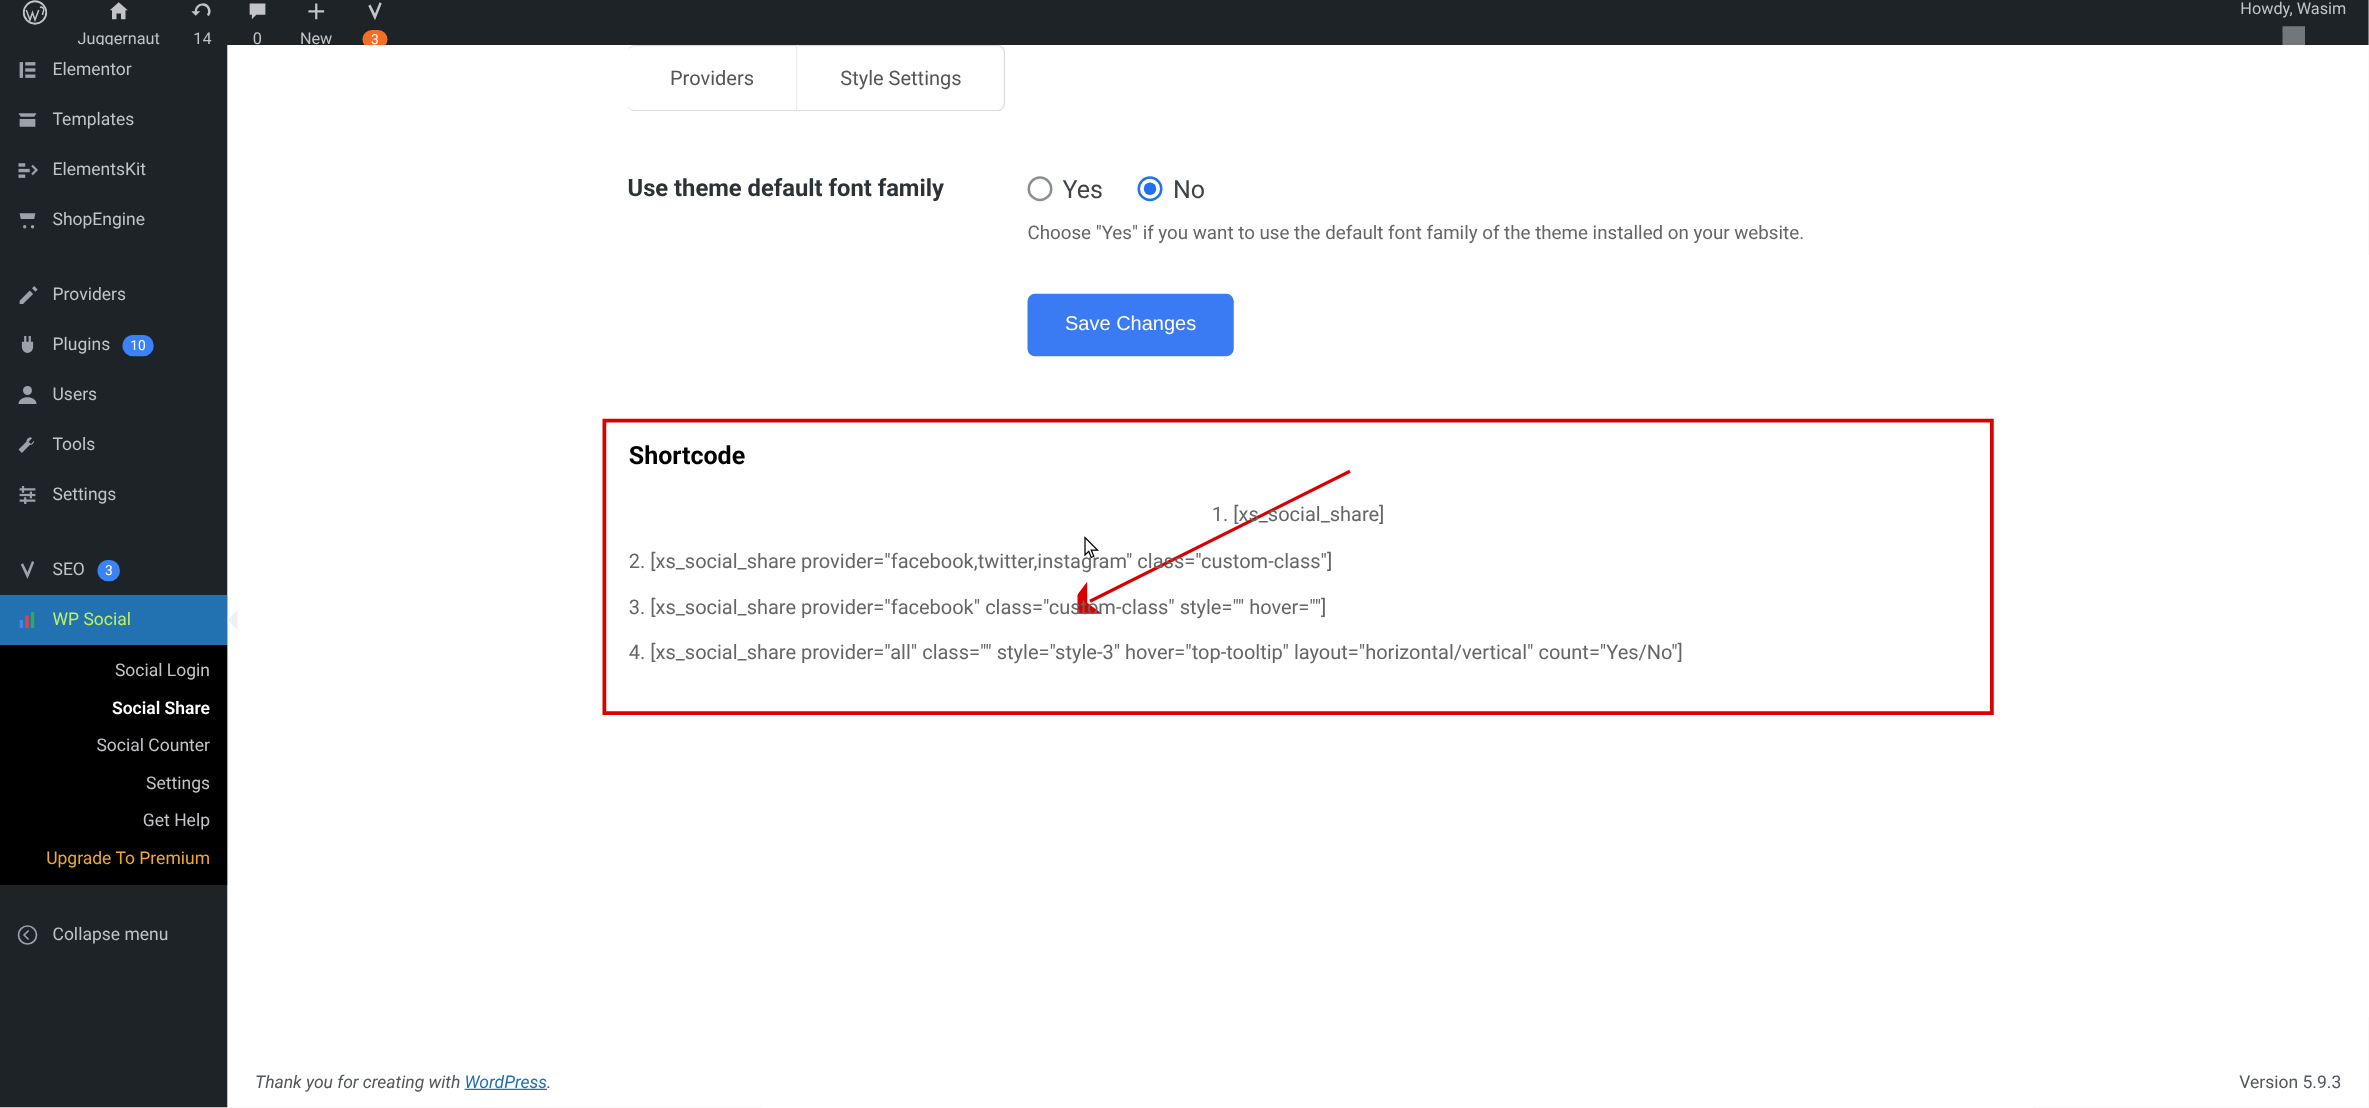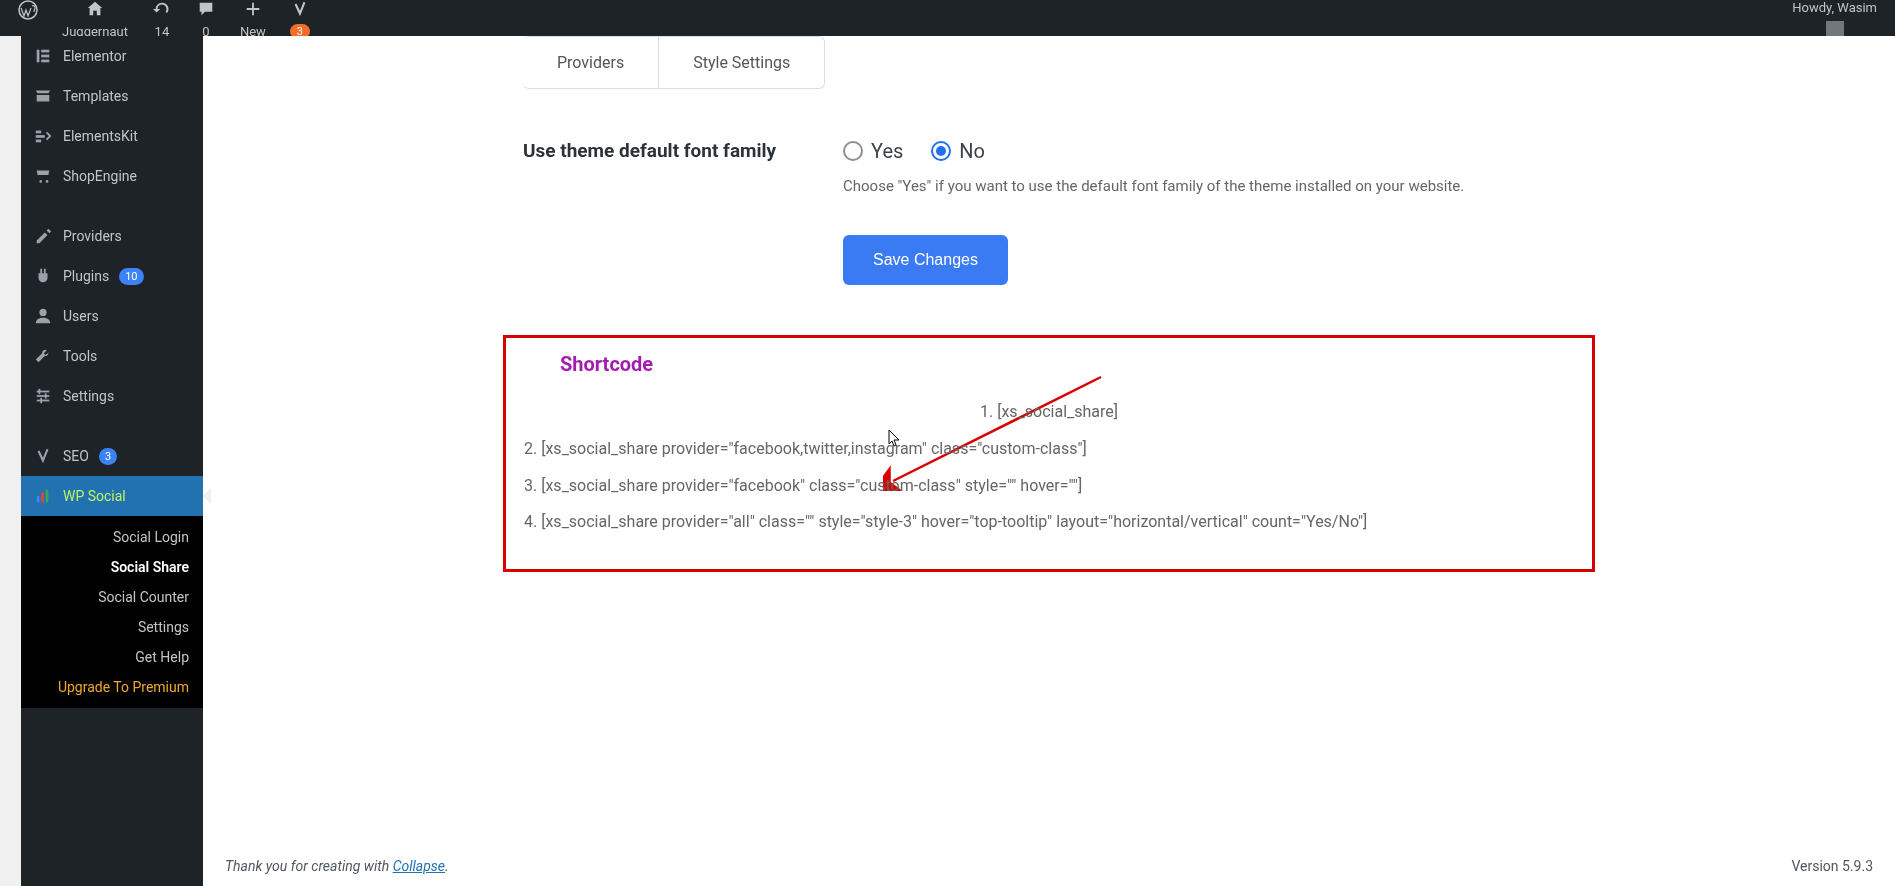--- a/index.html
+++ b/index.html
@@ -6,21 +6,21 @@
 body { font-family: -apple-system, BlinkMacSystemFont, "Segoe UI", Roboto, sans-serif; font-size: 14px; background: #f0f0f1; color: #3c434a; width: 1895px; }
 
 
 .admin-bar { height: 36px; background: #1d2327; color: #c3c4c7; display: flex; align-items: center; justify-content: space-between; padding: 0 8px; font-size: 13px; }
 .admin-bar-left, .admin-bar-right { display: flex; align-items: center; gap: 4px; }
 .ab-item { display: flex; align-items: center; gap: 6px; padding: 0 10px; height: 36px; color: #c3c4c7; cursor: pointer; flex-direction: column; }
 .ab-badge-orange { background: #f56e28; color: #fff; border-radius: 10px; padding: 1px 7px; font-size: 11px; }
 .avatar { width: 18px; height: 18px; background: #72777c; }
 
 
-.wrap { display: flex; padding-left: 21px; }
+.wrap { display: flex; }
 
 
 .sidebar { width: 182px; background: #1d2327; color: #c3c4c7; min-height: 850px; font-size: 14px; }
 .menu-top { display: flex; align-items: center; gap: 10px; padding: 10px 12px; color: #c3c4c7; cursor: pointer; position: relative; }
 .menu-top.active { background: #2271b1; color: #bef264; }
 .menu-top.active::after { content: ""; position: absolute; right: -8px; top: 50%; transform: translateY(-50%); border: 8px solid transparent; border-right-color: #f0f0f1; z-index: 2; }
 .menu-icon { width: 20px; height: 20px; display: flex; align-items: center; justify-content: center; }
 .update-count { background: #3b82f6; color: #fff; border-radius: 10px; padding: 0 6px; font-size: 11px; line-height: 17px; }
 .submenu { background: #000000; padding: 6px 0; text-align: right; }
 .submenu-item { padding: 7px 14px; color: #c3c4c7; cursor: pointer; font-size: 14px; }
@@ -43,21 +43,21 @@
 .radio-group { display: flex; gap: 28px; align-items: center; font-size: 20px; margin-bottom: 14px; }
 .radio-opt { display: flex; align-items: center; gap: 8px; cursor: pointer; }
 .radio-circle { width: 20px; height: 20px; border: 2px solid #8c8f94; border-radius: 50%; display: flex; align-items: center; justify-content: center; }
 .radio-circle.checked { border-color: #2271f0; }
 .radio-circle.checked::after { content: ""; width: 10px; height: 10px; background: #2271f0; border-radius: 50%; }
 .setting-desc { color: #666; font-size: 15px; }
 
 .btn-save { margin-left: 640px; background: #3a7af3; color: #fff; border: none; padding: 16px 30px; font-size: 16px; border-radius: 6px; cursor: pointer; }
 
 .shortcode-box { margin: 50px 300px 0 300px; border: 3px solid #d90000; padding: 14px 18px 28px 18px; position: relative; }
-.shortcode-title { font-size: 20px; font-weight: 700; color: #a21caf; margin-bottom: 18px; margin-left: 36px; }
+.shortcode-title { font-size: 20px; font-weight: 700; color: #000000; margin-bottom: 18px; }
 .shortcode-list { color: #666; font-size: 16px; line-height: 2.3; }
 
 .arrow-svg { position: absolute; left: 680px; top: 335px; pointer-events: none; }
 
 .cursor { position: absolute; left: 685px; top: 393px; font-size: 14px; pointer-events: none; }
 
 .footer { position: absolute; bottom: 12px; left: 22px; right: 22px; display: flex; justify-content: space-between; font-size: 14px; color: #50575e; font-style: italic; }
 .footer a { color: #2271b1; text-decoration: underline; }
 .footer-version { font-style: normal; }
 </style>
@@ -231,20 +231,29 @@
         </span>
       <span>WP Social</span>
     </div>
     <div class="submenu">
       <div class="submenu-item">Social Login</div>
       <div class="submenu-item current">Social Share</div>
       <div class="submenu-item">Social Counter</div>
       <div class="submenu-item">Settings</div>
       <div class="submenu-item">Get Help</div>
       <div class="submenu-item upgrade">Upgrade To Premium</div>
+    </div>
+    <div class="collapse">
+      <span class="menu-icon">
+          <svg width="18" height="18" viewBox="0 0 20 20" fill="#9ca2a7">
+            <circle cx="10" cy="10" r="8" fill="none" stroke="#9ca2a7" stroke-width="1.5"></circle>
+            <path d="M11 6l-4 4 4 4" fill="none" stroke="#9ca2a7" stroke-width="1.5"></path>
+          </svg>
+        </span>
+      <span>Collapse menu</span>
     </div>
   </div>
 
   <div class="main">
     <div class="tabs">
       <div class="tab">Providers</div>
       <div class="tab">Style Settings</div>
     </div>
 
     <div class="setting-row">
@@ -286,18 +295,18 @@
       <ol class="shortcode-list">
         <li style="list-style-position:inside;text-align:center;">[xs_social_share]</li>
         <li style="list-style-position:inside;">[xs_social_share provider="facebook,twitter,instagram" class="custom-class"]</li>
         <li style="list-style-position:inside;">[xs_social_share provider="facebook" class="custom-class" style="" hover=""]</li>
         <li style="list-style-position:inside;">[xs_social_share provider="all" class="" style="style-3" hover="top-tooltip" layout="horizontal/vertical" count="Yes/No"]</li>
       </ol>
     </div>
 
     <div class="footer">
       <div>
-        <span>Thank you for creating with </span><a href="#">Collapse</a><span>.</span>
+        <span>Thank you for creating with </span><a href="#">WordPress</a><span>.</span>
       </div>
       <div class="footer-version">Version 5.9.3</div>
     </div>
   </div>
 </div>
 
 </body></html>

